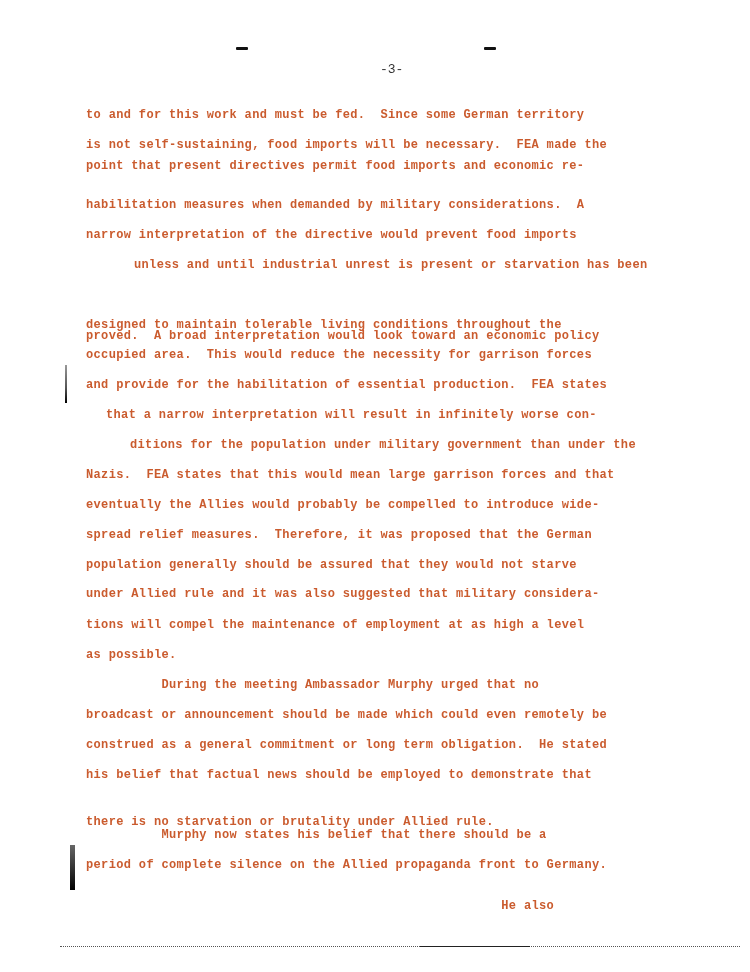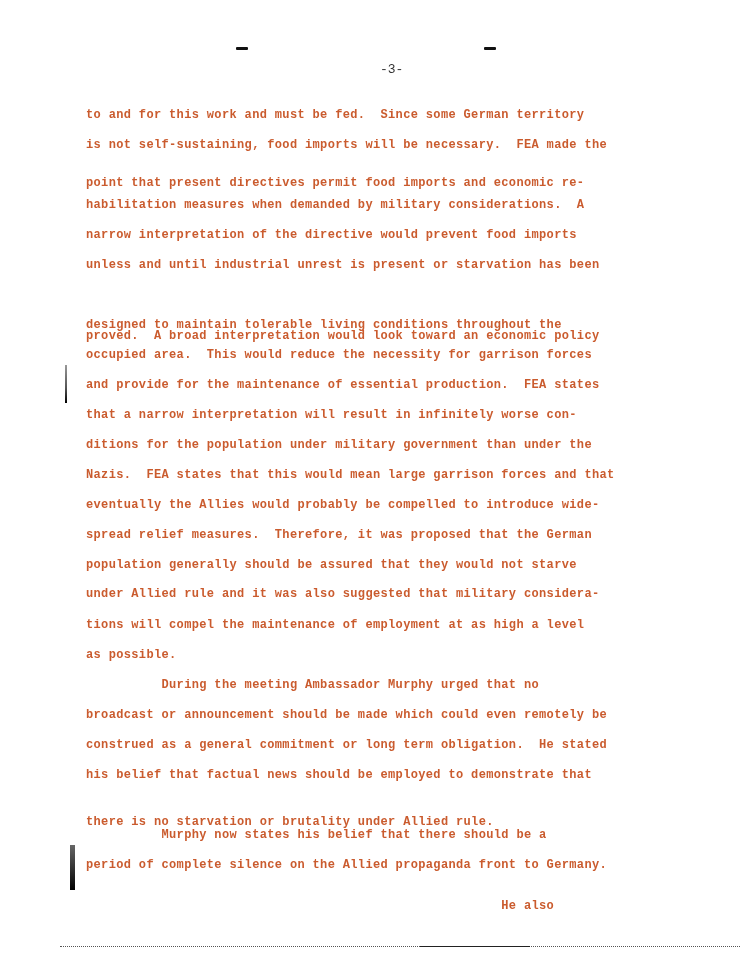--- a/index.html
+++ b/index.html
@@ -82,30 +82,30 @@
 
 <div class="page">
   <div class="hole-punch hole-left"></div>
   <div class="hole-punch hole-right"></div>
 
   <div class="page-number">-3-</div>
 
   <div id="body-text">
     <div class="text-line" style="top: 107px;">to and for this work and must be fed.  Since some German territory</div>
     <div class="text-line" style="top: 137px;">is not self-sustaining, food imports will be necessary.  FEA made the</div>
-    <div class="text-line" style="top: 175px;">point that present directives permit food imports and economic re-</div>
+    <div class="text-line" style="top: 158px;">point that present directives permit food imports and economic re-</div>
     <div class="text-line" style="top: 197px;">habilitation measures when demanded by military considerations.  A</div>
     <div class="text-line" style="top: 227px;">narrow interpretation of the directive would prevent food imports</div>
-    <div class="text-line" style="top: 257px;">unless and until industrial unrest is present or starvation has been</div>
+    <div class="text-line" style="top: 257px; margin-left: 48px;">unless and until industrial unrest is present or starvation has been</div>
     <div class="text-line" style="top: 287px; margin-top: 41px;">proved.  A broad interpretation would look toward an economic policy</div>
     <div class="text-line" style="top: 317px;">designed to maintain tolerable living conditions throughout the</div>
     <div class="text-line" style="top: 347px;">occupied area.  This would reduce the necessity for garrison forces</div>
-    <div class="text-line" style="top: 377px;">and provide for the maintenance of essential production.  FEA states</div>
-    <div class="text-line" style="top: 407px;">that a narrow interpretation will result in infinitely worse con-</div>
-    <div class="text-line" style="top: 437px;">ditions for the population under military government than under the</div>
+    <div class="text-line" style="top: 377px;">and provide for the habilitation of essential production.  FEA states</div>
+    <div class="text-line" style="top: 407px; margin-left: 20px;">that a narrow interpretation will result in infinitely worse con-</div>
+    <div class="text-line" style="top: 437px; margin-left: 44px;">ditions for the population under military government than under the</div>
     <div class="text-line" style="top: 467px;">Nazis.  FEA states that this would mean large garrison forces and that</div>
     <div class="text-line" style="top: 497px;">eventually the Allies would probably be compelled to introduce wide-</div>
     <div class="text-line" style="top: 527px;">spread relief measures.  Therefore, it was proposed that the German</div>
     <div class="text-line" style="top: 557px;">population generally should be assured that they would not starve</div>
     <div class="text-line" style="top: 586px; text-align: center;">under Allied rule and it was also suggested that military considera-</div>
     <div class="text-line" style="top: 617px;">tions will compel the maintenance of employment at as high a level</div>
     <div class="text-line" style="top: 647px; text-align: right;">as possible.</div>
     <div class="text-line" style="top: 677px;">          During the meeting Ambassador Murphy urged that no</div>
     <div class="text-line" style="top: 707px;">broadcast or announcement should be made which could even remotely be</div>
     <div class="text-line" style="top: 737px;">construed as a general commitment or long term obligation.  He stated</div>

